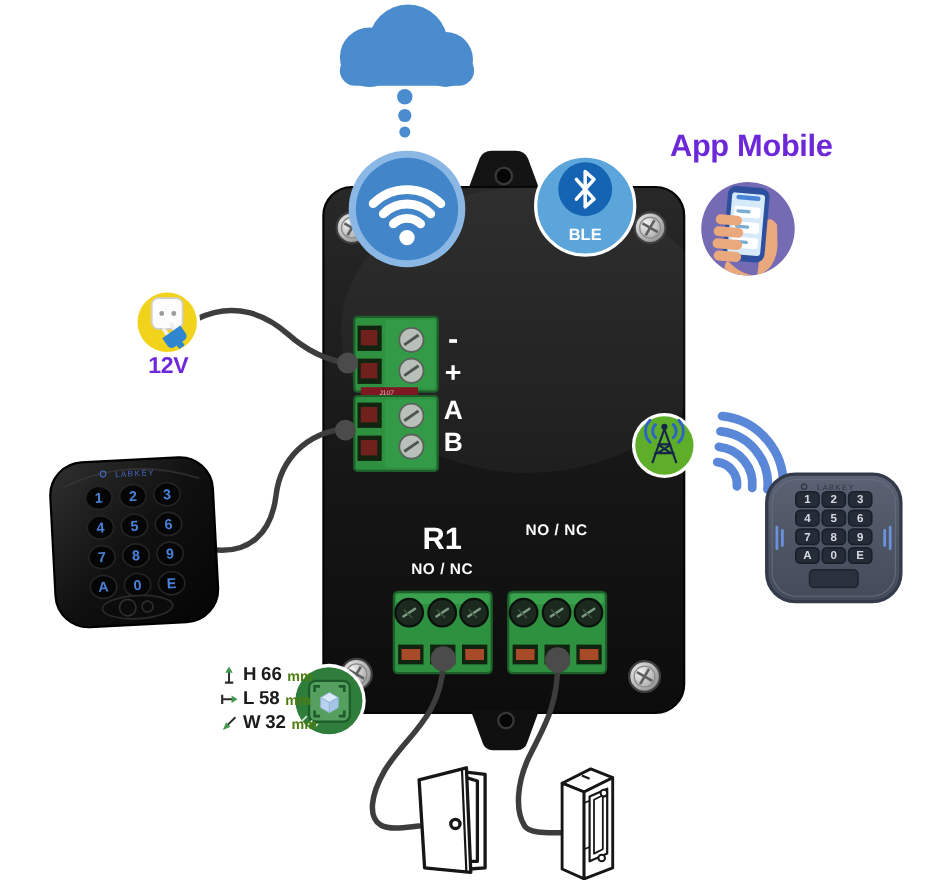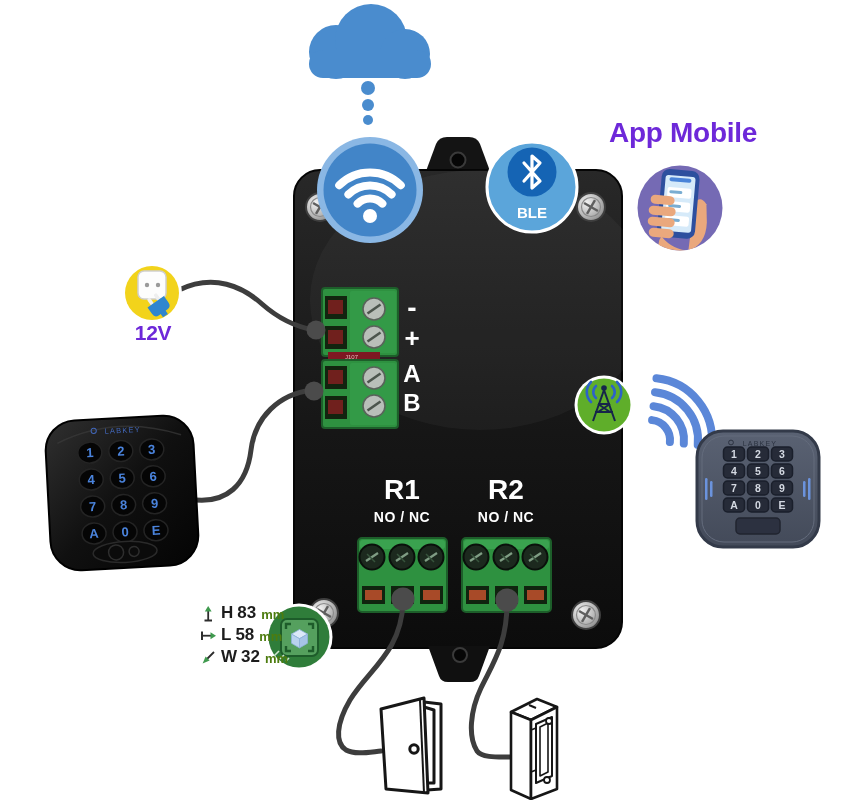--- a/index.html
+++ b/index.html
@@ -359,40 +359,39 @@
 </svg>
 
   <div class="lbl" id="appMobile">App Mobile</div>
   <div class="lbl" id="v12">12V</div>
 
   <div class="relay-lbl" id="r1">
     <div class="nm">R1</div>
     <div class="ct">NO / NC</div>
   </div>
   <div class="relay-lbl" id="r2">
-    <div class="nm">R2</div>
     <div class="ct">NO / NC</div>
   </div>
 
   <div class="tlabel" id="t0">-</div>
   <div class="tlabel" id="t1">+</div>
   <div class="tlabel" id="t2">A</div>
   <div class="tlabel" id="t3">B</div>
 
   <div id="dims">
     <div class="dim-row">
       <span class="dim-ic">
         <svg width="13" height="17" viewBox="0 0 13 17">
             <path d="M2.5,15.5 L10,15.5" stroke="#2c2c2c" stroke-width="2"></path>
             <path d="M6.2,15 L6.2,5" stroke="#2c2c2c" stroke-width="1.8"></path>
             <path d="M2.8,6.5 L6.2,1 L9.6,6.5 Z" fill="#3f9a4e"></path>
           </svg>
       </span>
       <span class="dim-axis">H</span>
-        <span class="dim-val">83</span>
+        <span class="dim-val">66</span>
         <span class="dim-unit">mm</span>
     </div>
     <div class="dim-row">
       <span class="dim-ic">
         <svg width="17" height="13" viewBox="0 0 17 13">
             <path d="M2,2.5 L2,11" stroke="#2c2c2c" stroke-width="2"></path>
             <path d="M2.5,6.7 L11,6.7" stroke="#2c2c2c" stroke-width="1.8"></path>
             <path d="M10.5,3.2 L16,6.7 L10.5,10.2 Z" fill="#3f9a4e"></path>
           </svg>
       </span>

